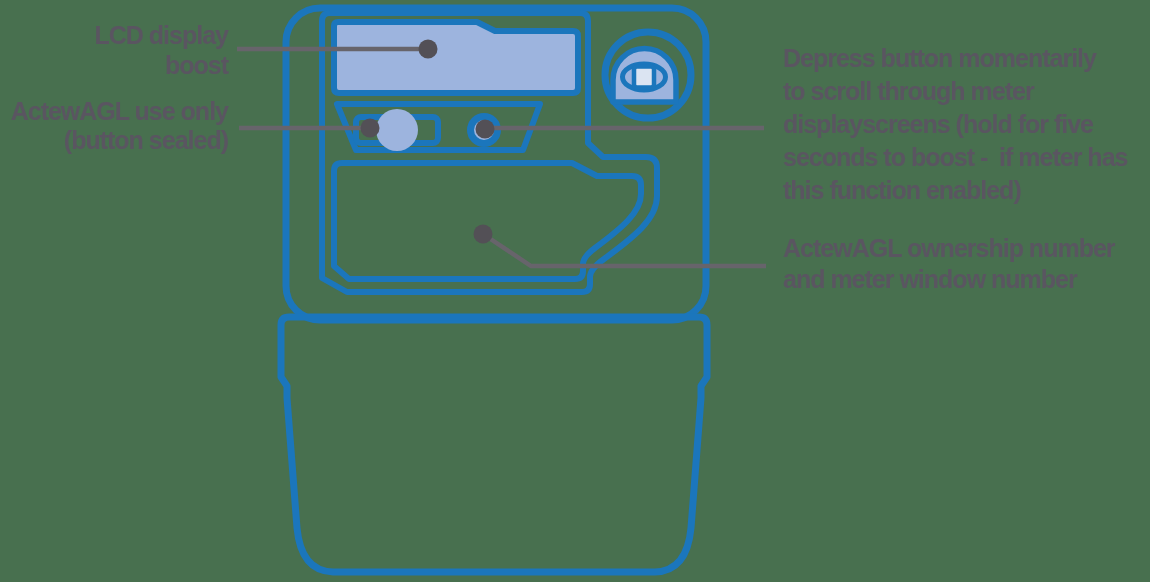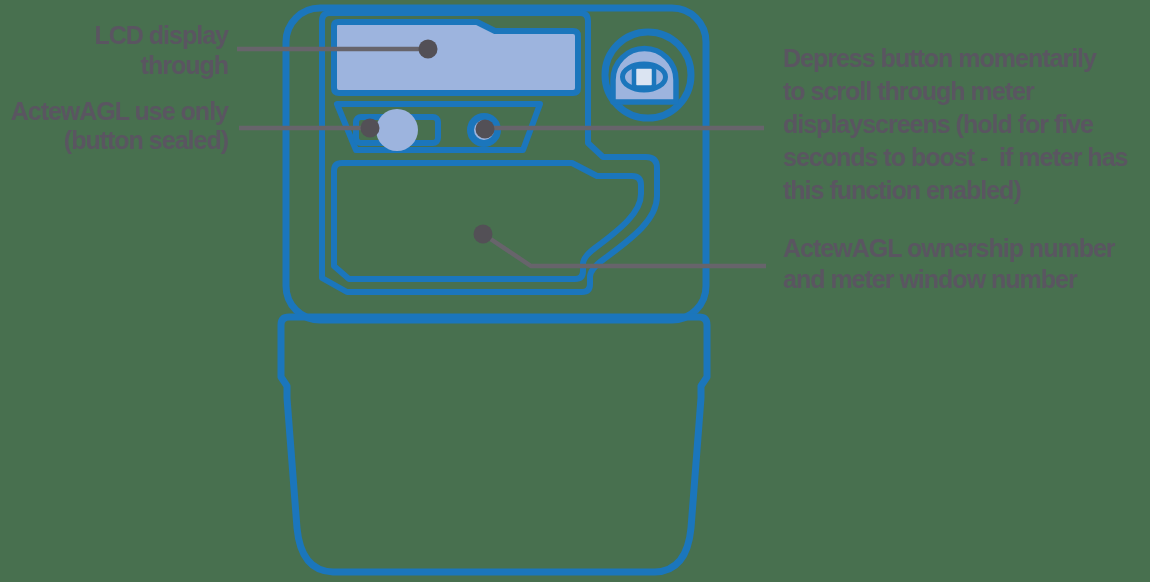--- a/index.html
+++ b/index.html
@@ -85,21 +85,21 @@
     <g fill="#535056">
       <circle cx="428" cy="49" r="9.5"></circle>
       <circle cx="370" cy="128" r="9.5"></circle>
       <circle cx="485" cy="129" r="9.5"></circle>
       <circle cx="483" cy="234" r="9.5"></circle>
     </g>
   </svg>
 
   <div id="lbl-lcd" class="label ra">
     <div class="ln">LCD display</div>
-    <div class="ln">through</div>
+    <div class="ln">boost</div>
   </div>
 
   <div id="lbl-use" class="label ra">
     <div class="ln">ActewAGL use only</div>
     <div class="ln">(button sealed)</div>
   </div>
 
   <div id="lbl-depress" class="label">
     <div class="ln">Depress button momentarily</div>
     <div class="ln">to scroll through meter</div>

